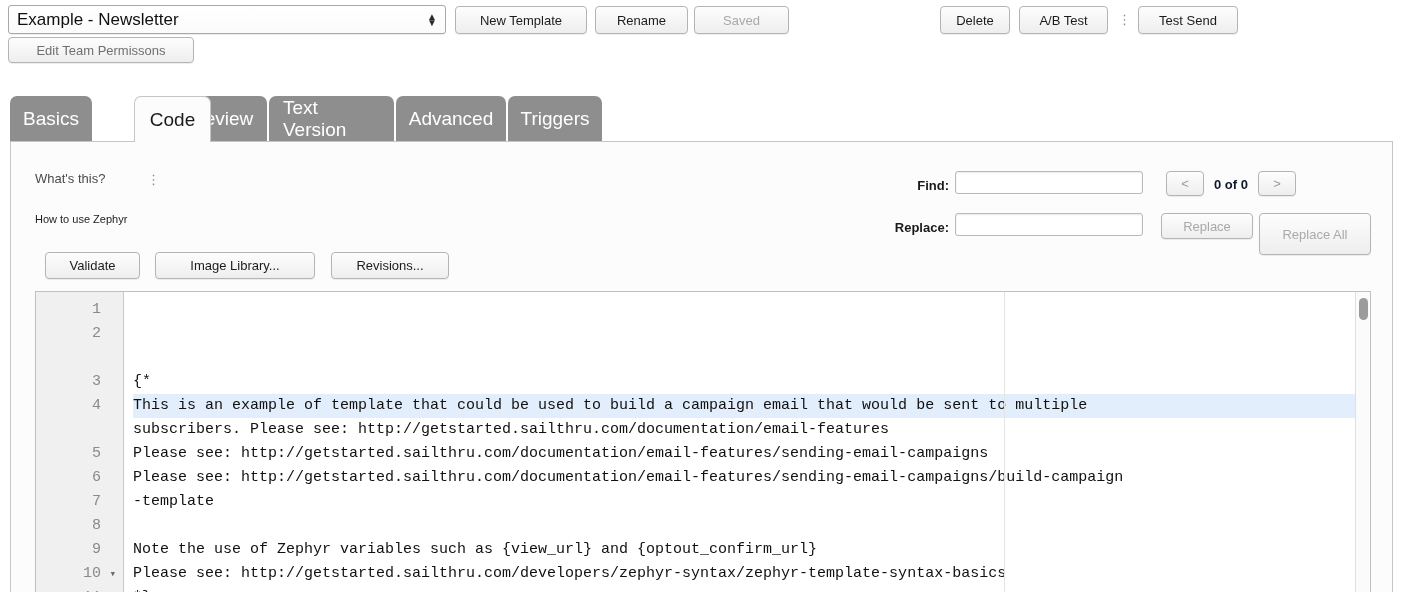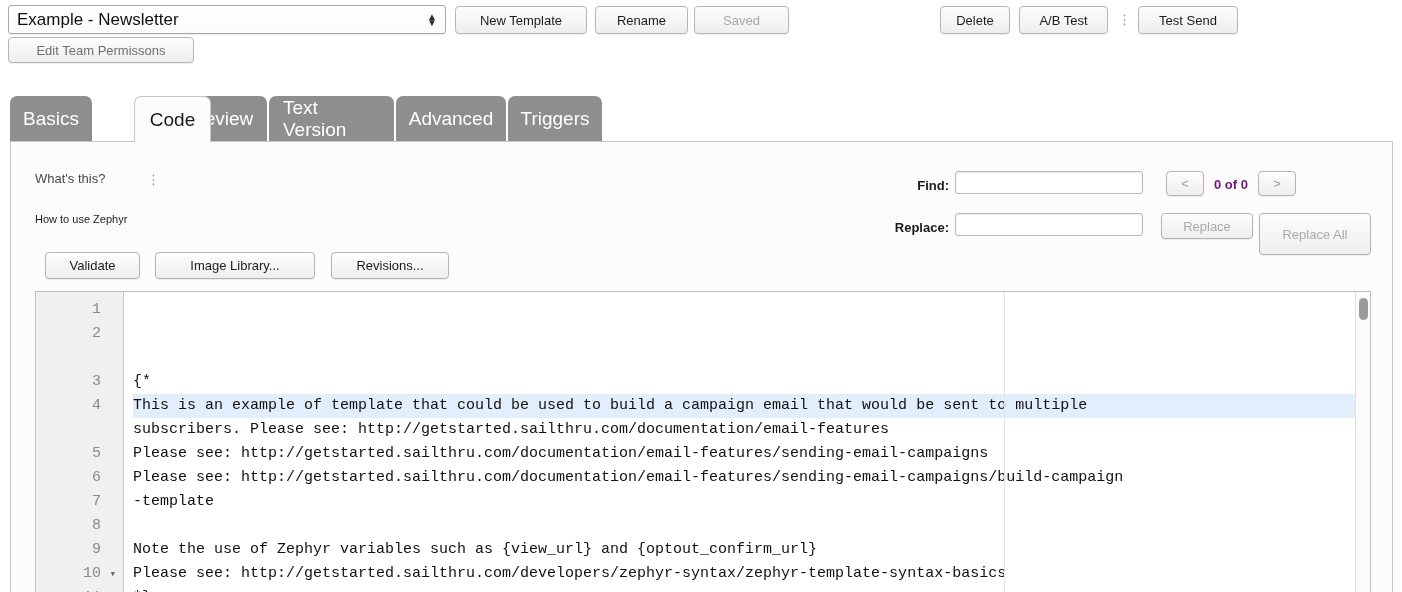--- a/index.html
+++ b/index.html
@@ -171,21 +171,21 @@
     padding: 0 5px;
     color: #1a1a1a;
     outline: none;
   }
   #input-find    { left: 944px; top: 29px; width: 188px; height: 23px; }
   #input-replace { left: 944px; top: 71px; width: 188px; height: 23px; }
   #btn-find-prev { position:absolute; left: 1155px; top: 29px; width: 38px; height: 25px; color:#9a9a9a; }
   #btn-find-next { position:absolute; left: 1247px; top: 29px; width: 38px; height: 25px; color:#9a9a9a; }
   #find-count {
     position: absolute; left: 1195px; top: 35px; width: 50px;
-    text-align: center; font-size: 13px; font-weight: bold; color: #701a75;
+    text-align: center; font-size: 13px; font-weight: bold; color: #0f172a;
   }
   #btn-replace     { position:absolute; left: 1150px; top: 71px; width: 92px;  height: 26px; color:#a9a9a9; }
   #btn-replace-all { position:absolute; left: 1248px; top: 71px; width: 112px; height: 42px; color:#a9a9a9; }
 
   
   #editor {
     position: absolute;
     left: 24px; top: 149px;
     width: 1336px; height: 303px;
     box-sizing: border-box;

